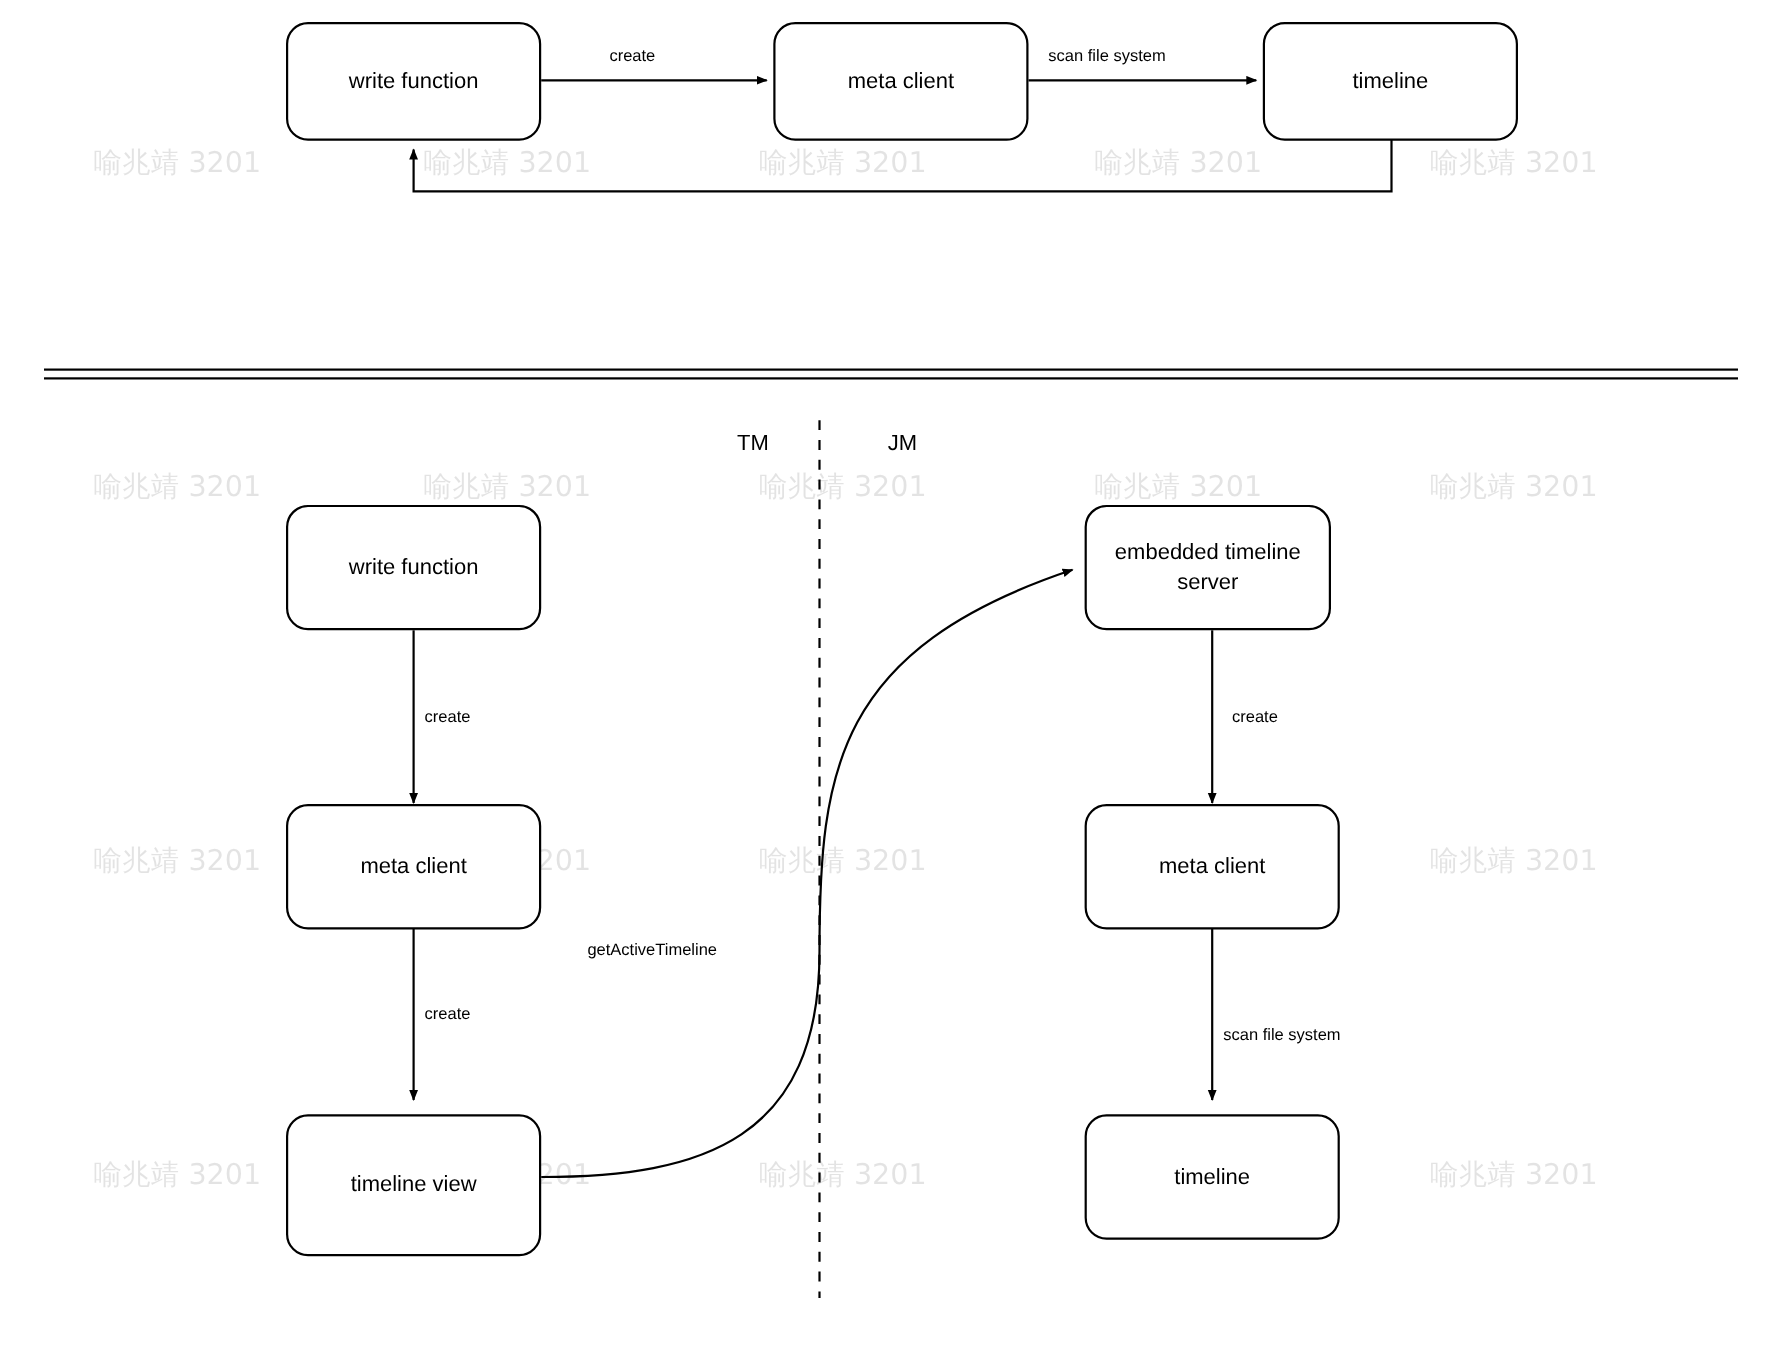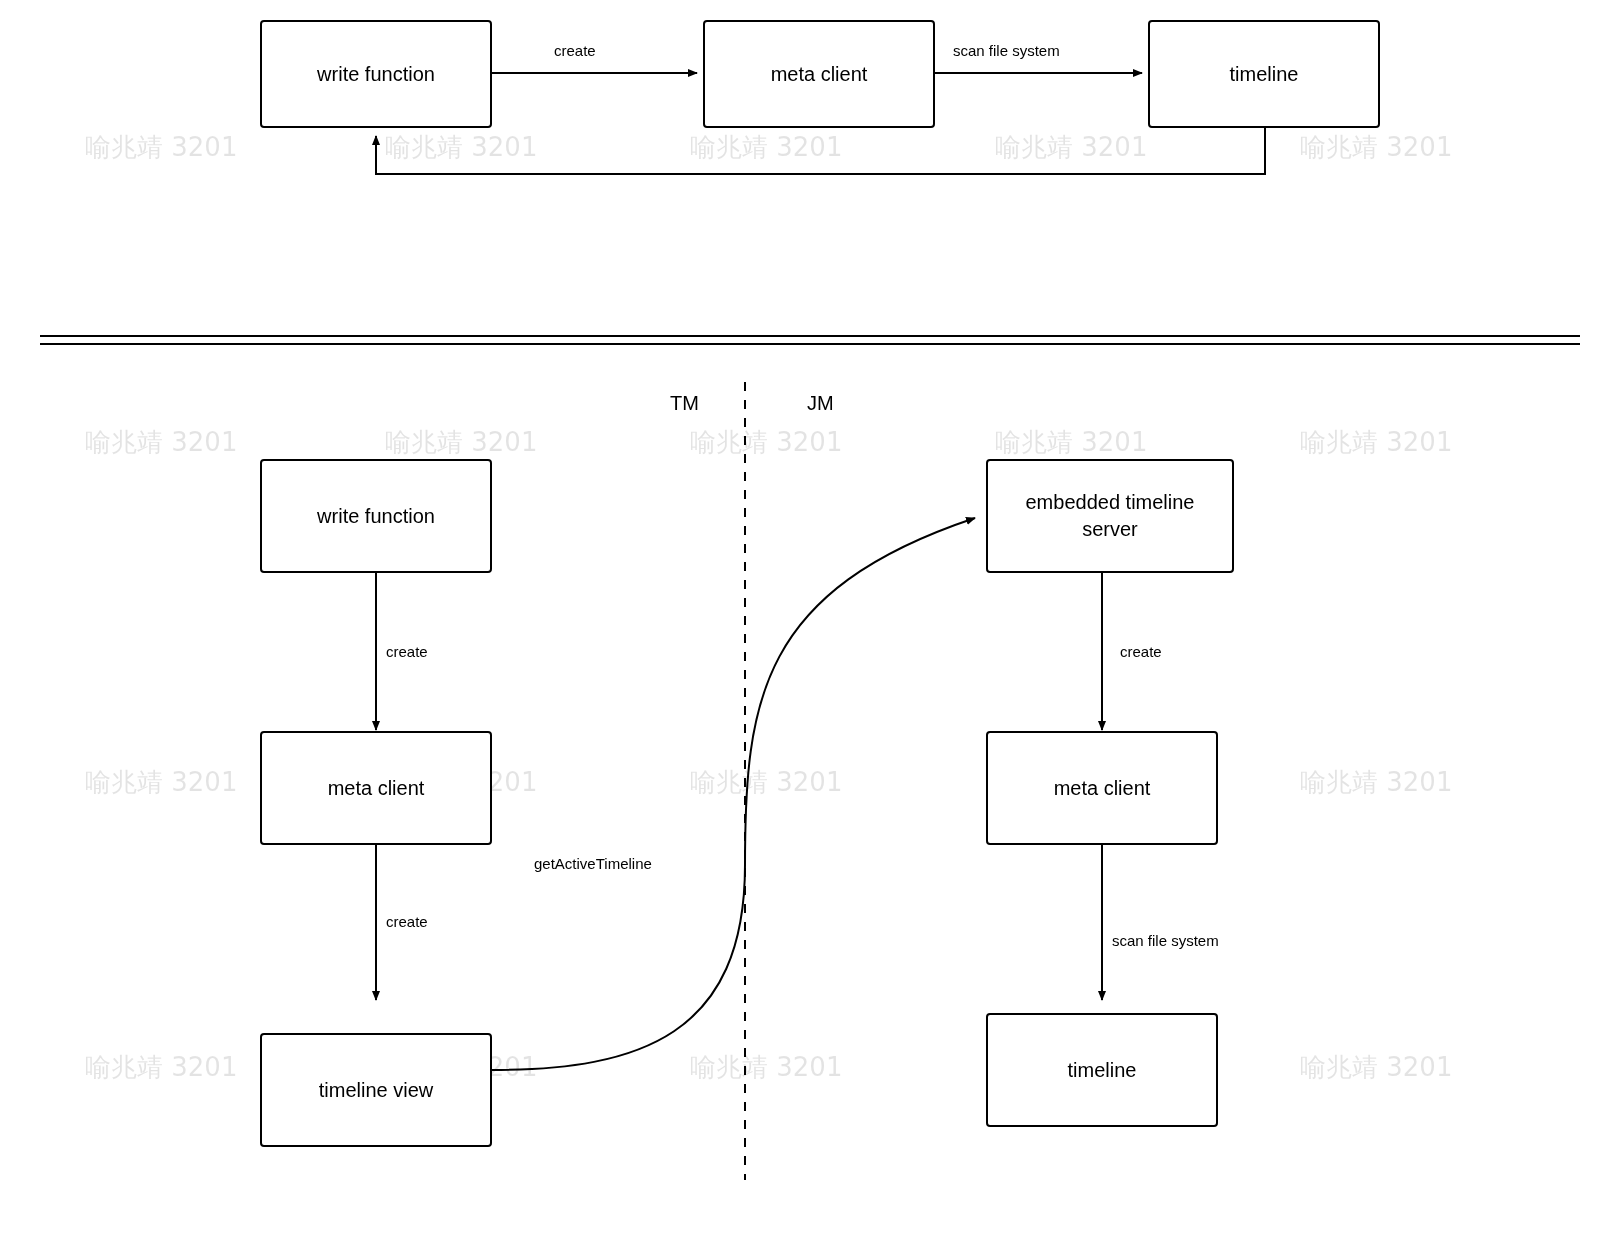--- a/index.html
+++ b/index.html
@@ -15,21 +15,21 @@
     position: relative;
     width: 1620px;
     height: 1236px;
     overflow: hidden;
     background: #ffffff;
   }
   .node {
     position: absolute;
     box-sizing: border-box;
     border: 2px solid #000000;
-    border-radius: 4px;
+    border-radius: 20px;
     background: #ffffff;
     display: flex;
     align-items: center;
     justify-content: center;
     text-align: center;
     font-size: 20px;
     line-height: 1.35;
     color: #000000;
     z-index: 3;
   }
@@ -147,25 +147,25 @@
 
   <div class="lane-label" style="left:670px; top:392px;">TM</div>
   <div class="lane-label" style="left:807px; top:392px;">JM</div>
 
   <div class="node" style="left:260px; top:459px; width:232px; height:114px;">
     <span>write function</span>
   </div>
   <div class="node" style="left:260px; top:731px; width:232px; height:114px;">
     <span>meta client</span>
   </div>
-  <div class="node" style="left:260px; top:1013px; width:232px; height:114px;margin-top:20px;">
+  <div class="node" style="left:260px; top:1013px; width:232px; height:129px;">
     <span>timeline view</span>
   </div>
 
-  <div class="node" style="left:986px; top:459px; width:248px; height:114px;">
+  <div class="node" style="left:986px; top:459px; width:224px; height:114px;">
     <span style="padding:0 14px;">embedded timeline server</span>
   </div>
   <div class="node" style="left:986px; top:731px; width:232px; height:114px;">
     <span>meta client</span>
   </div>
   <div class="node" style="left:986px; top:1013px; width:232px; height:114px;">
     <span>timeline</span>
   </div>
 
   <div class="edge-label" style="left:386px; top:643px;">create</div>

